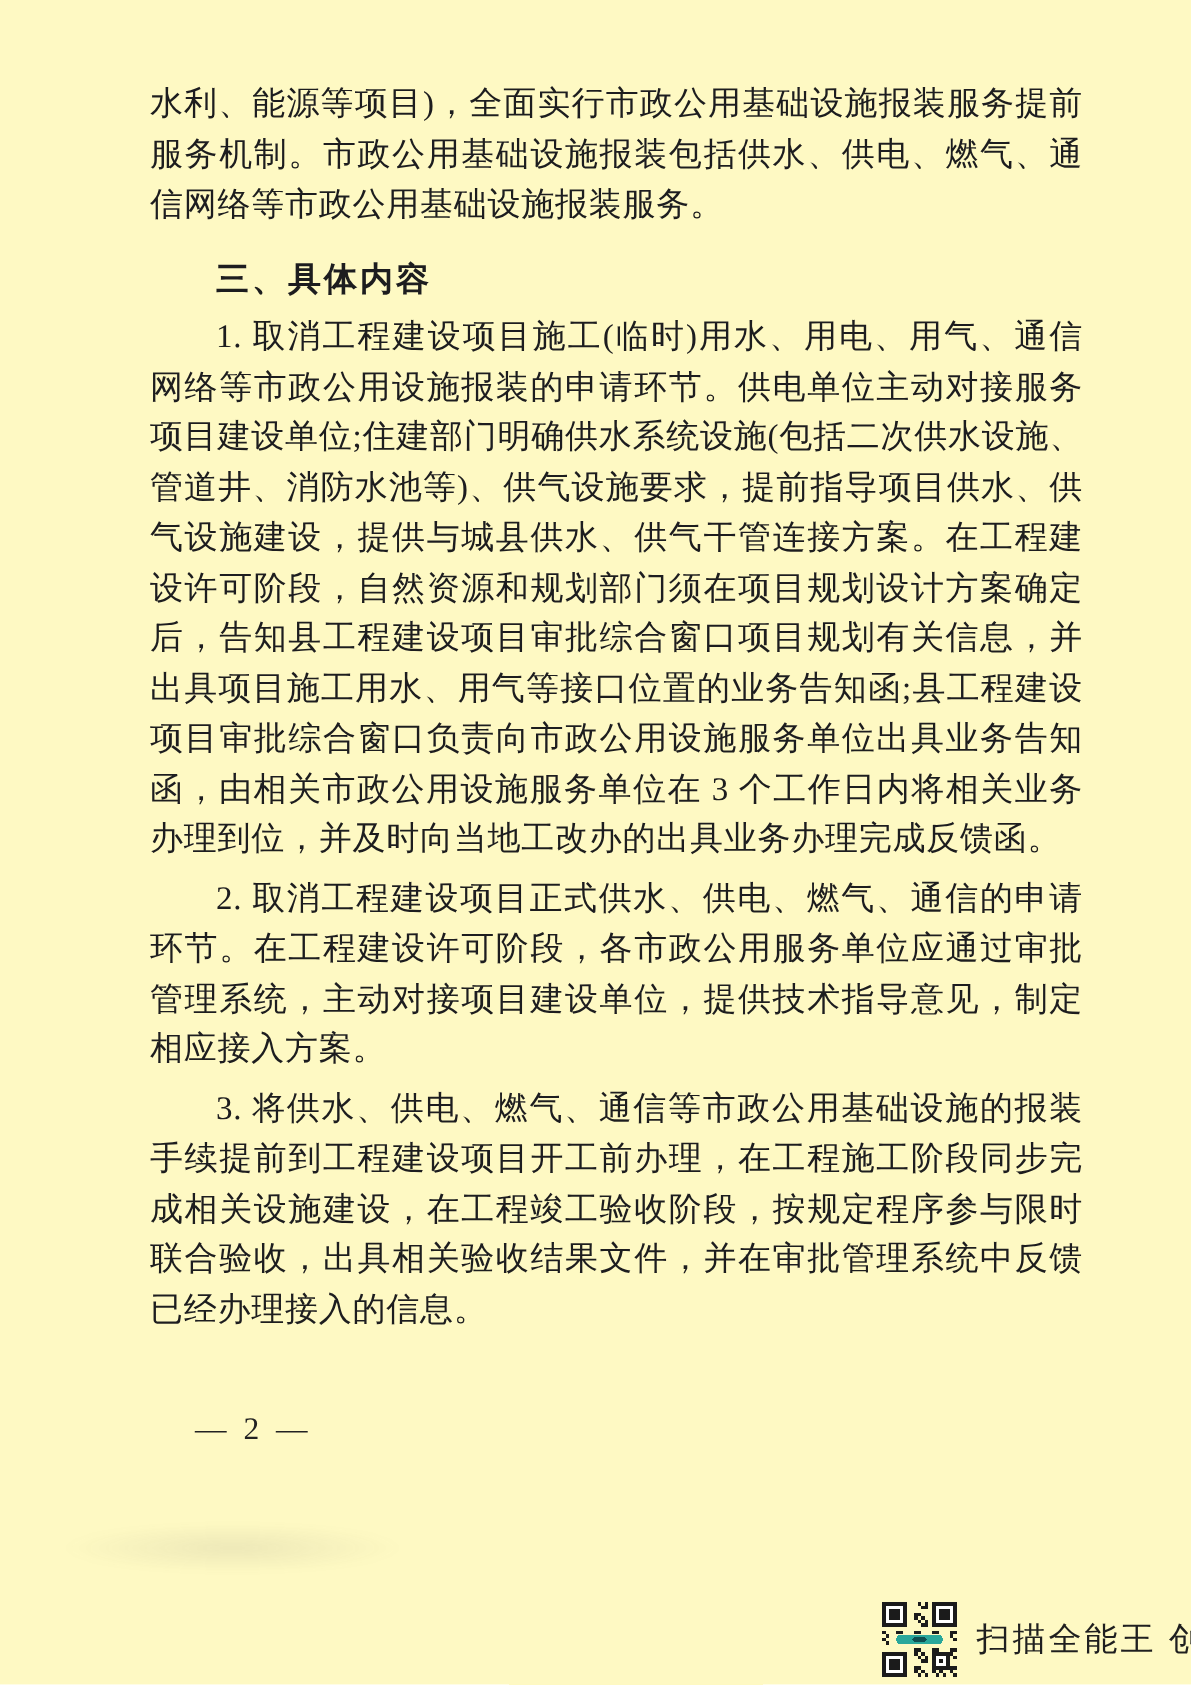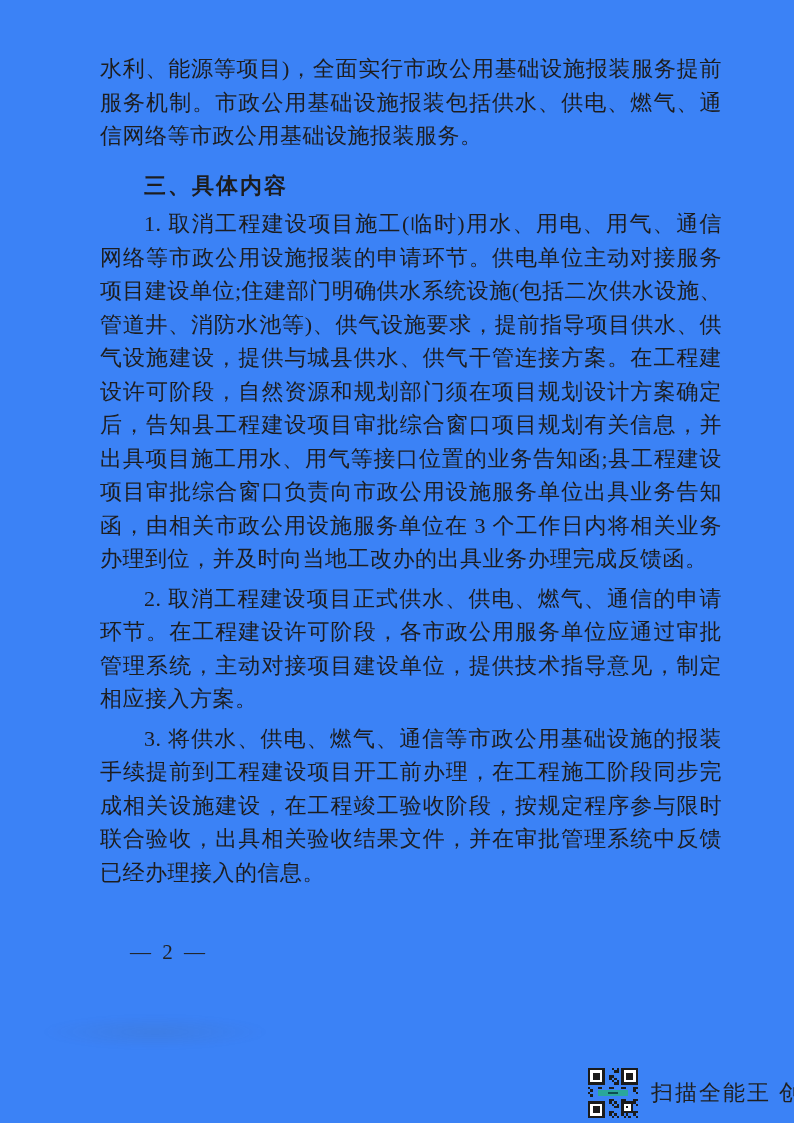--- a/index.html
+++ b/index.html
@@ -4,21 +4,21 @@
 <style>
   html, body {
     margin: 0;
     padding: 0;
     background: #ffffff;
   }
   .page {
     position: relative;
     width: 794px;
     height: 1123px;
-    background: #3b82f6;
+    background: #fef9c3;
     overflow: hidden;
     font-family: "Liberation Serif", serif;
     color: #1d1d1f;
   }
   .content {
     position: absolute;
     left: 100px;
     top: 52px;
     width: 622px;
     font-size: 22px;

